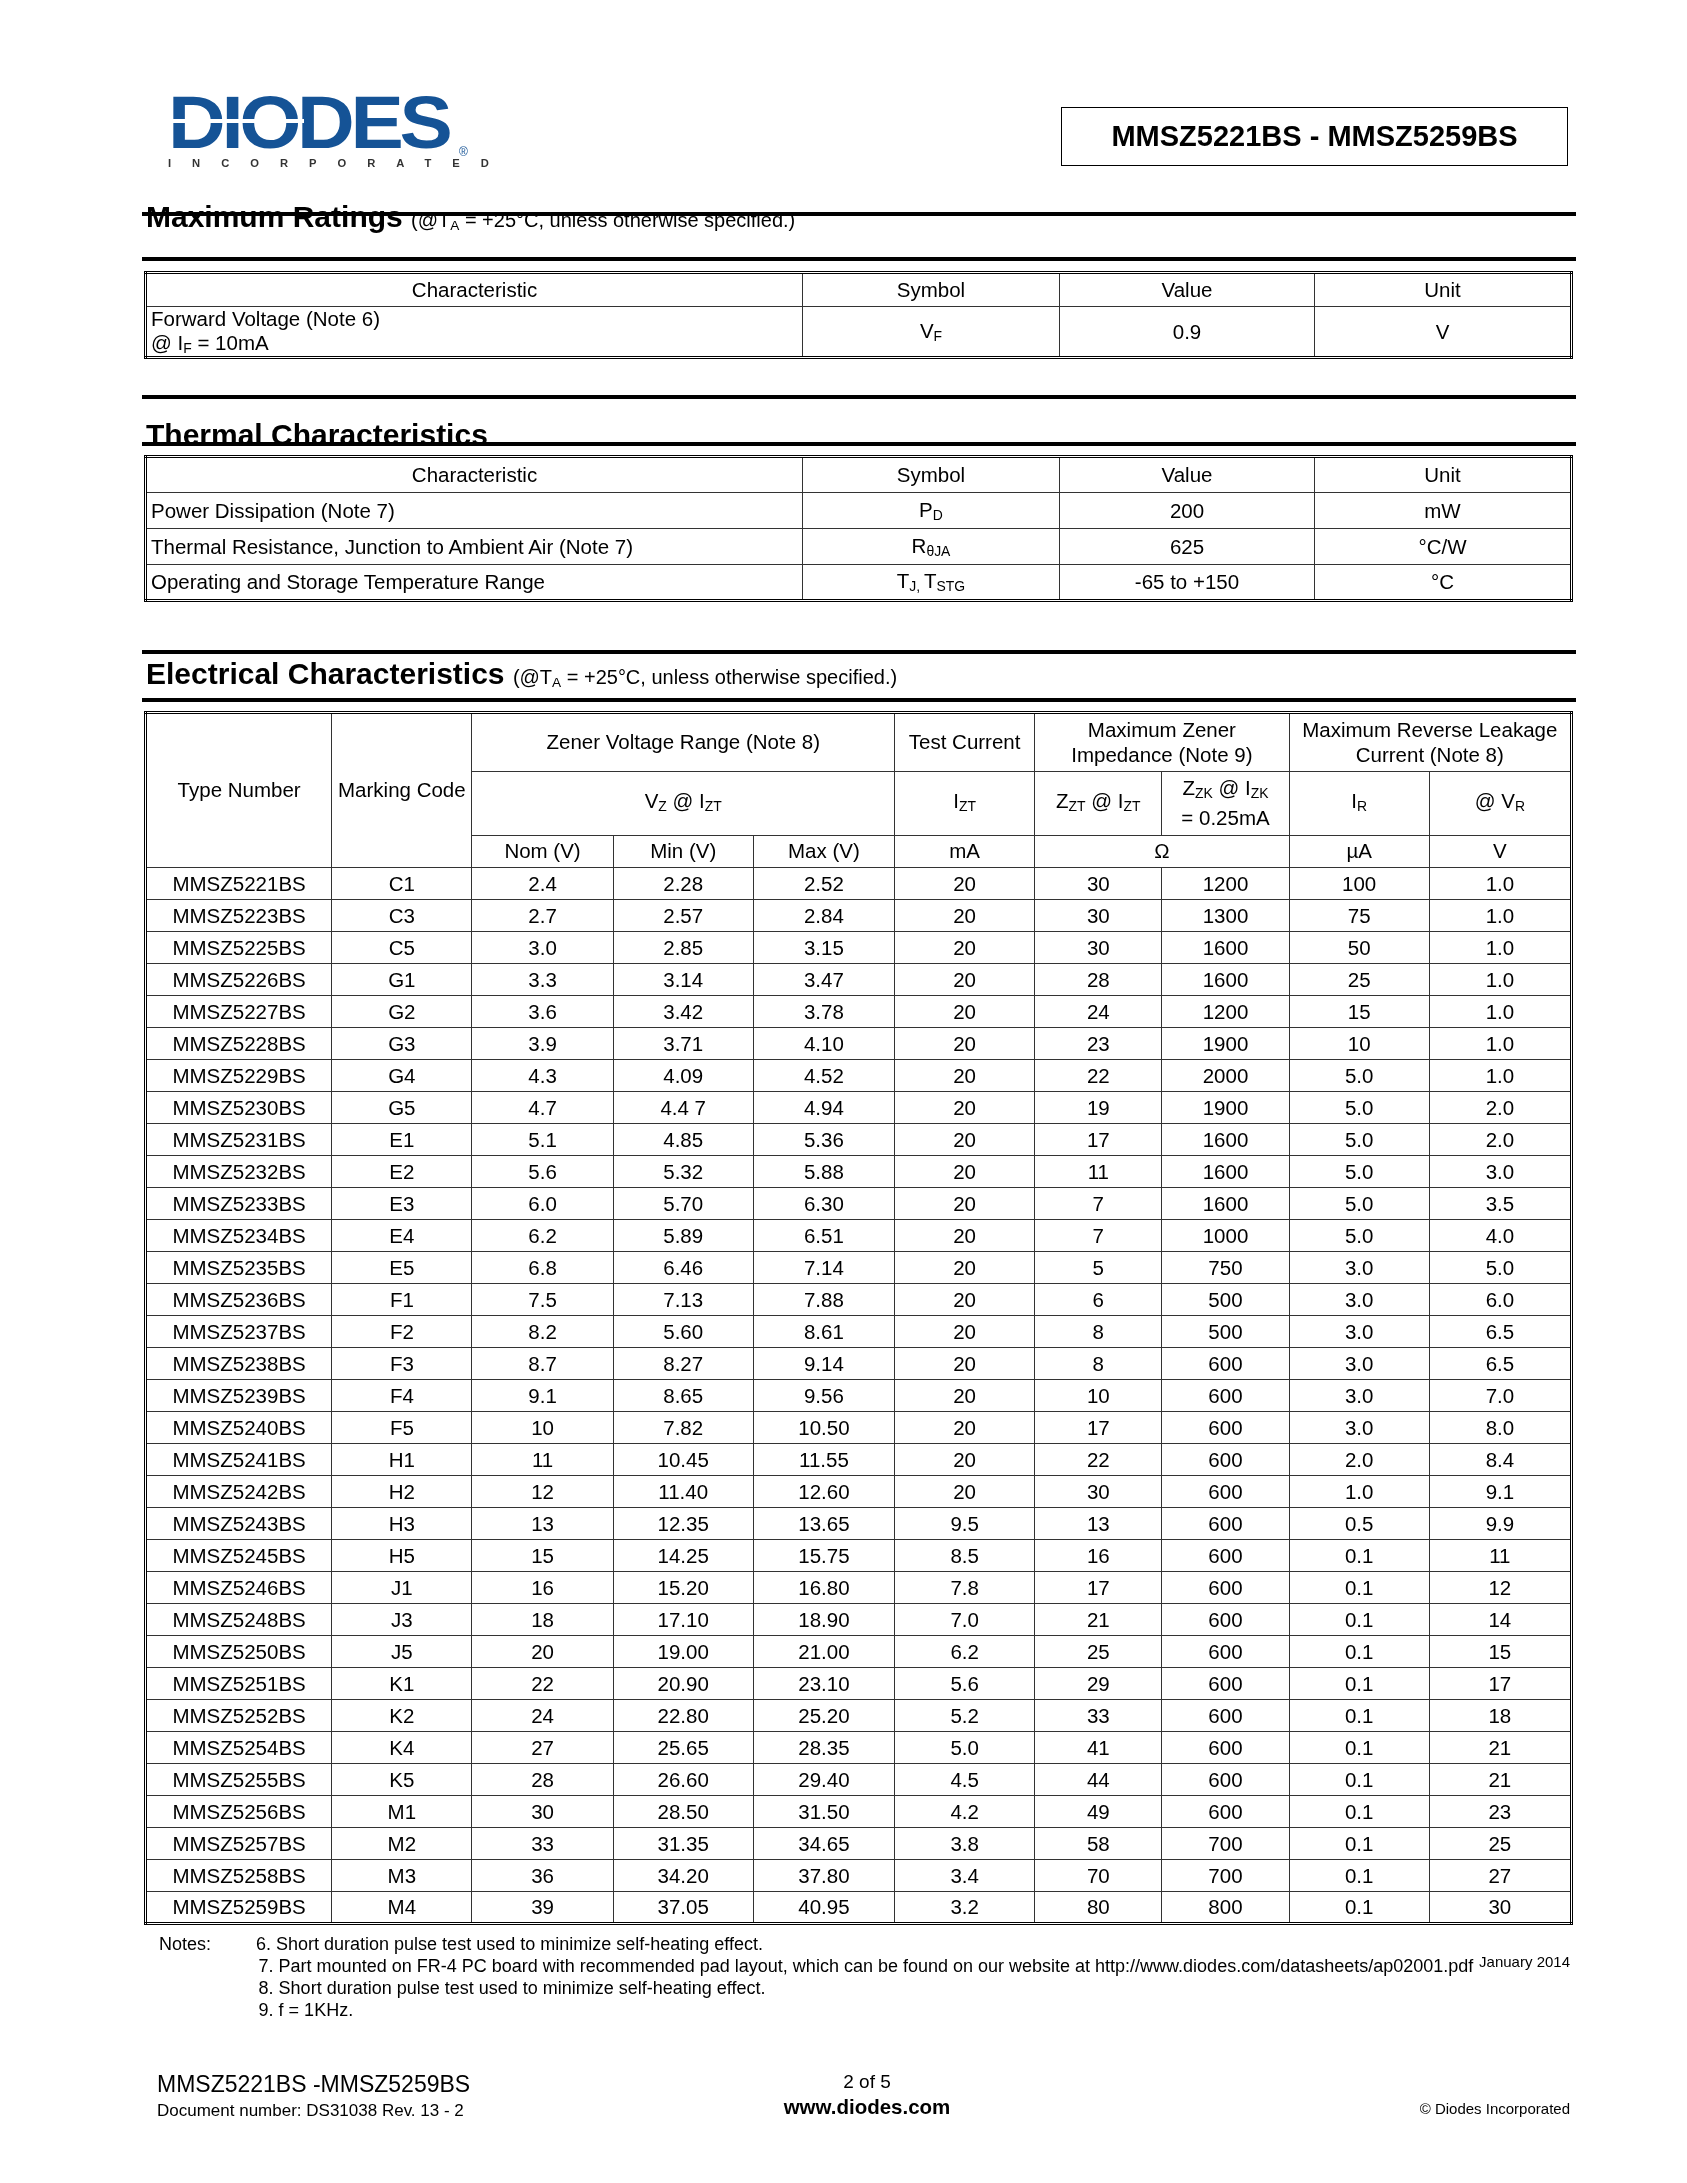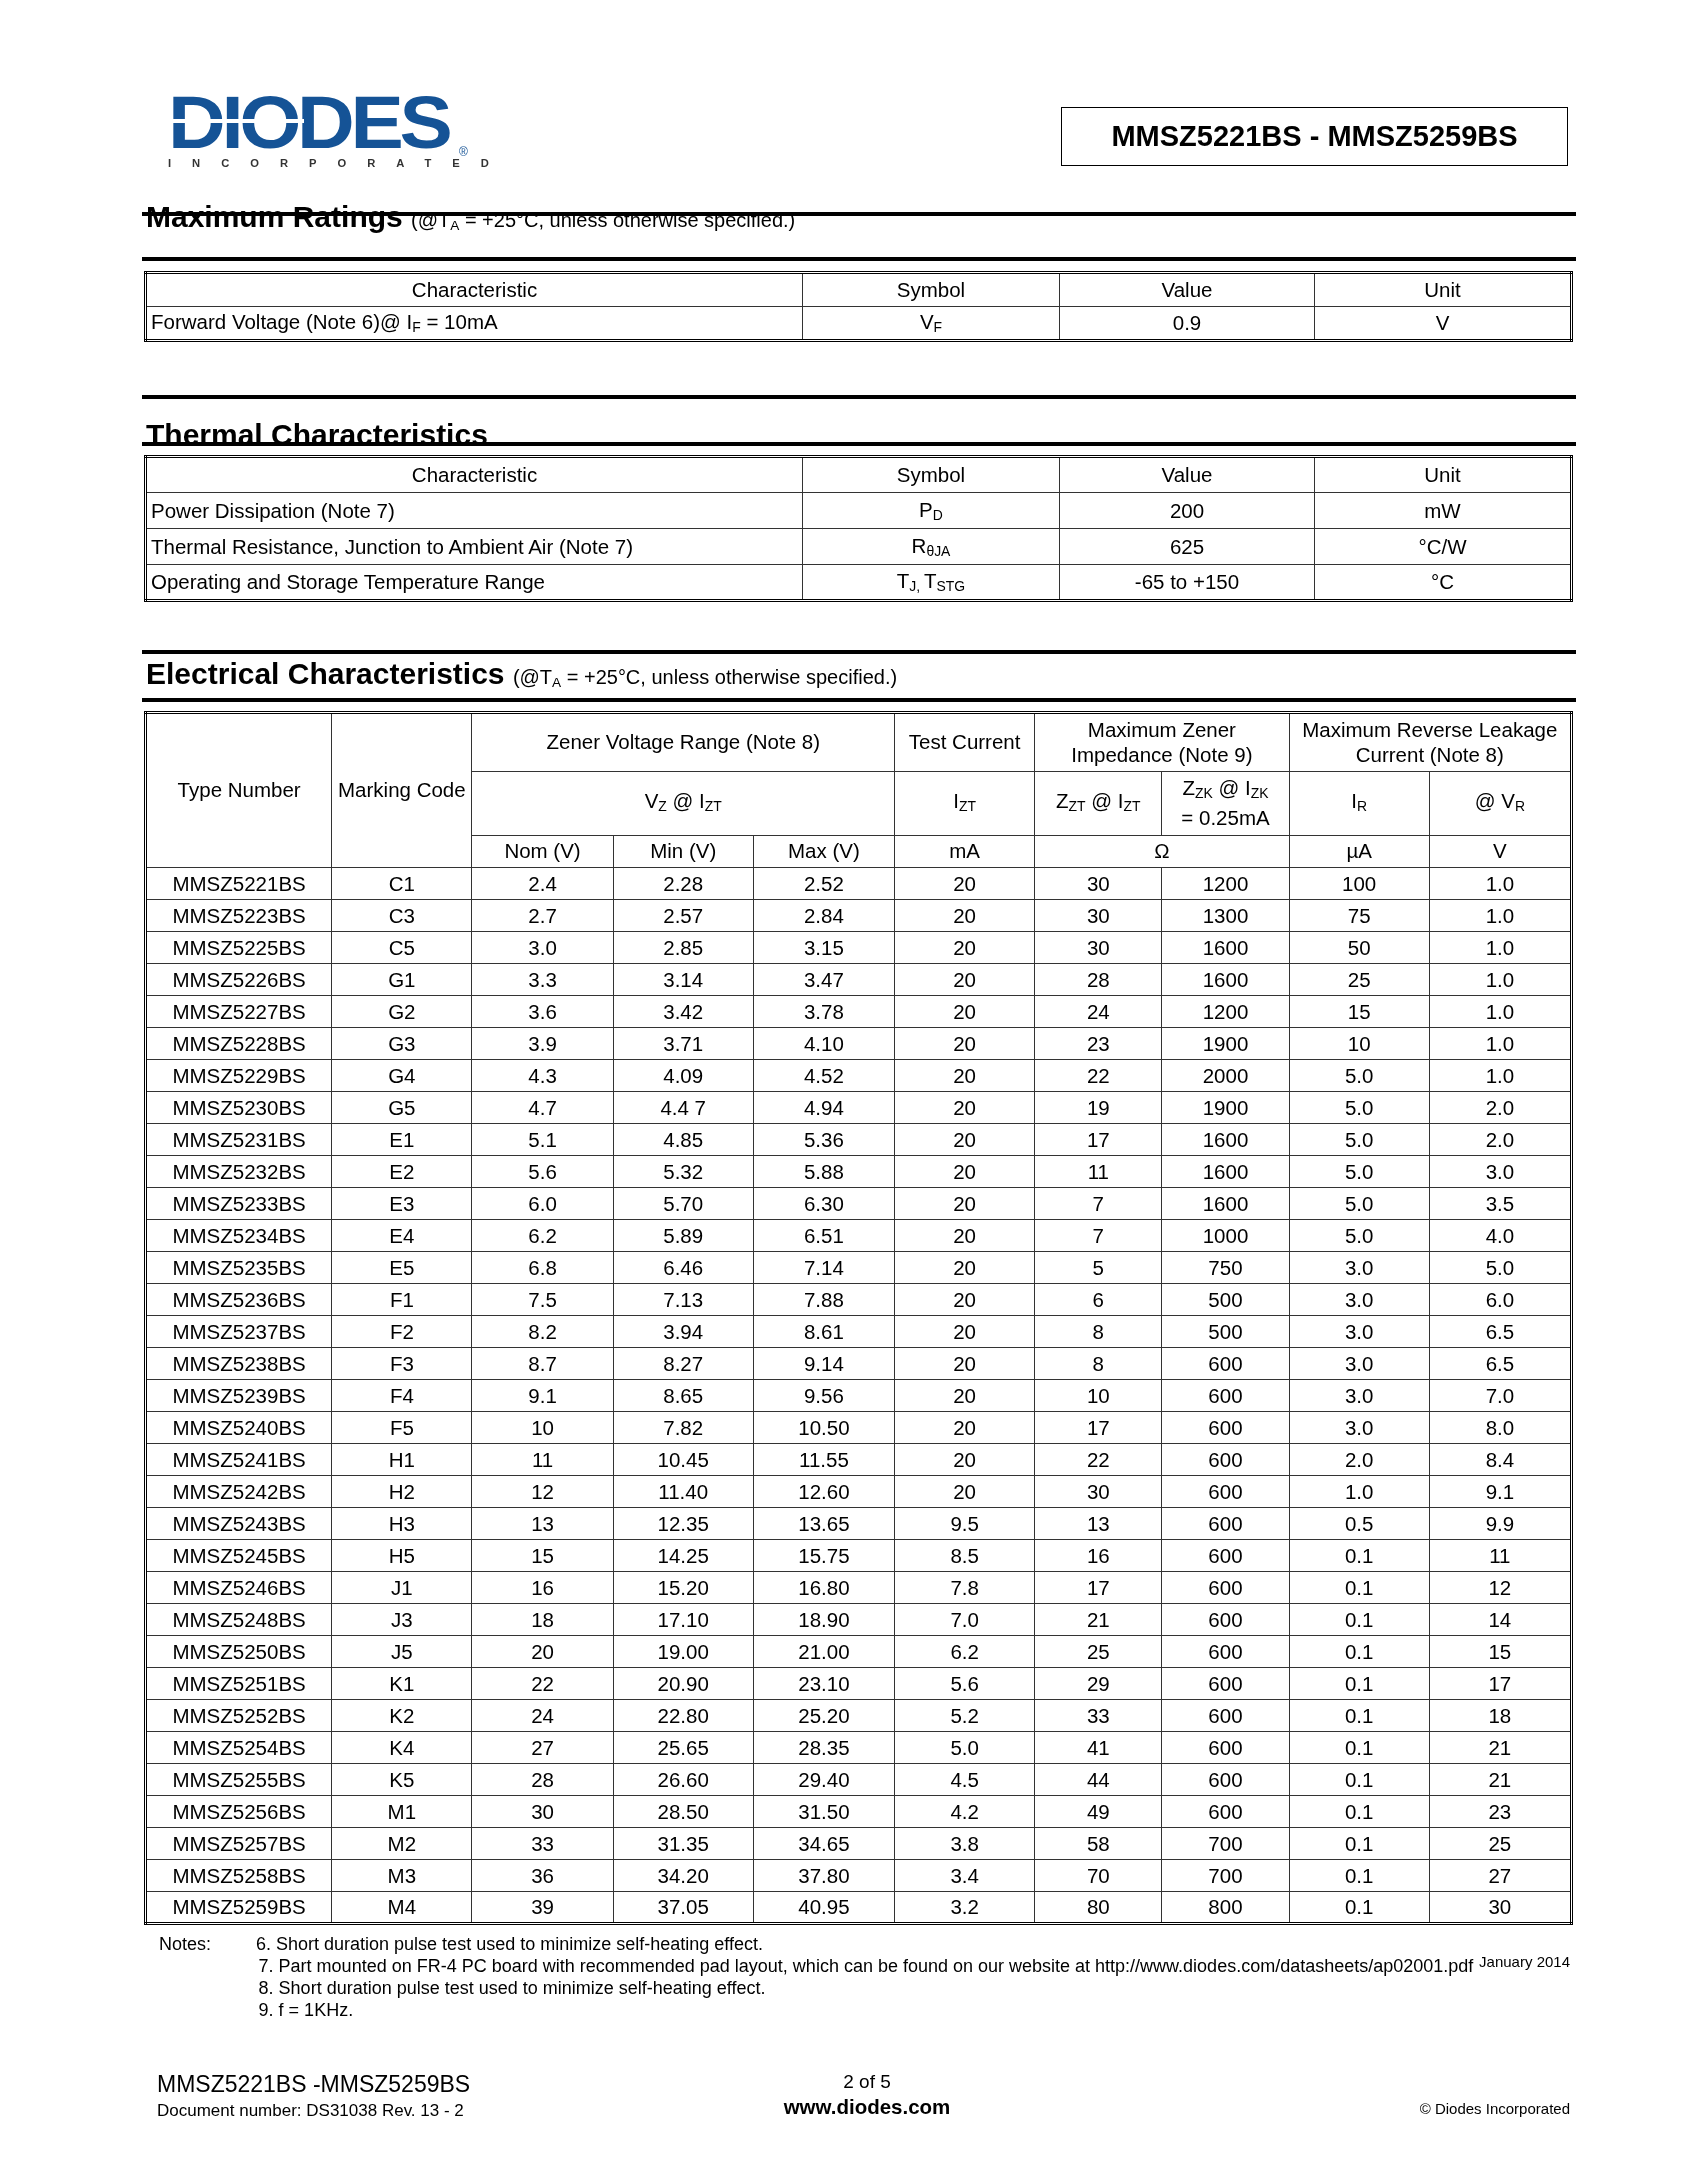--- a/index.html
+++ b/index.html
@@ -23,21 +23,21 @@
   td, th { border:1.3px solid #333; font-size:20.5px; padding:0 4px; text-align:center; vertical-align:middle; overflow:hidden; white-space:nowrap; }
   th { font-weight:normal; }
   td.left { text-align:left; }
   .t1 { left:144px; top:271px; width:1429px; }
   .t1 tr { height:34px; }
   .t2 { left:144px; top:455px; width:1429px; }
   .t2 tr { height:36px; }
   .t3 { left:144px; top:711px; width:1429px; }
   .t3 td { height:29px; }
   .t3 th { line-height:24.5px; white-space:normal; }
-  .fv-row { display:flex; justify-content:flex-start; }
+  .fv-row { display:flex; justify-content:flex-end;flex-direction:column; }
   
   .notes { left:159px; top:1933px; font-size:18px; line-height:22px; }
   .notes .lbl { position:absolute; left:0; top:0; }
   .notes .items { position:absolute; left:97px; top:0; white-space:nowrap; }
   .notes .items div:nth-child(n+2) { padding-left:2.6px; }
   
   .f-left1 { left:157px; top:2071px; font-size:23px; }
   .f-left2 { left:157px; top:2101px; font-size:17px; }
   .f-mid1 { left:781px; top:2071px; width:172px; text-align:center; font-size:19px; }
   .f-mid2 { left:761px; top:2095px; width:212px; text-align:center; font-size:20.5px; font-weight:bold; }
@@ -342,21 +342,21 @@
         <td>20</td>
         <td>6</td>
         <td>500</td>
         <td>3.0</td>
         <td>6.0</td>
       </tr>
       <tr style="height: 32px;">
         <td>MMSZ5237BS</td>
         <td>F2</td>
         <td>8.2</td>
-        <td>3.94</td>
+        <td>5.60</td>
         <td>8.61</td>
         <td>20</td>
         <td>8</td>
         <td>500</td>
         <td>3.0</td>
         <td>6.5</td>
       </tr>
       <tr style="height: 32px;">
         <td>MMSZ5238BS</td>
         <td>F3</td>

